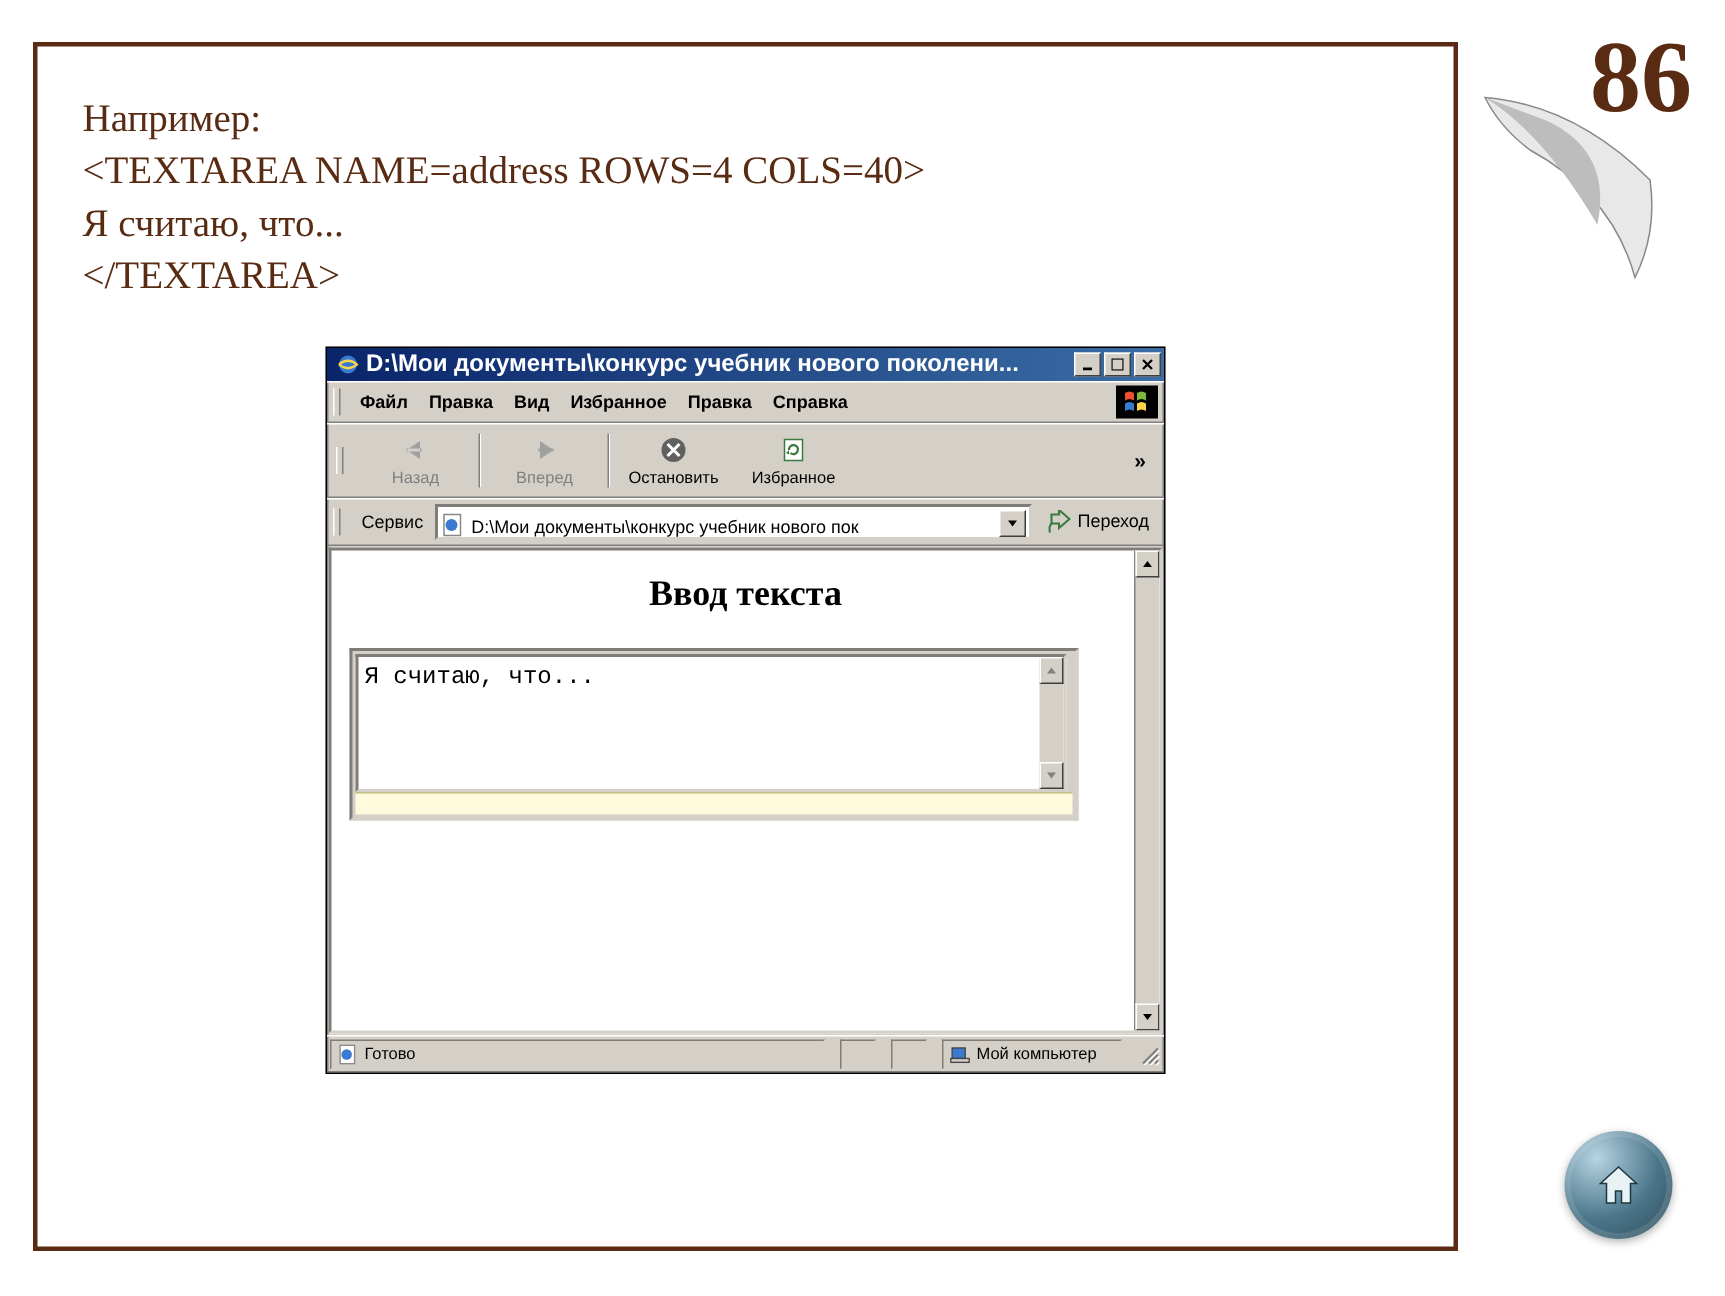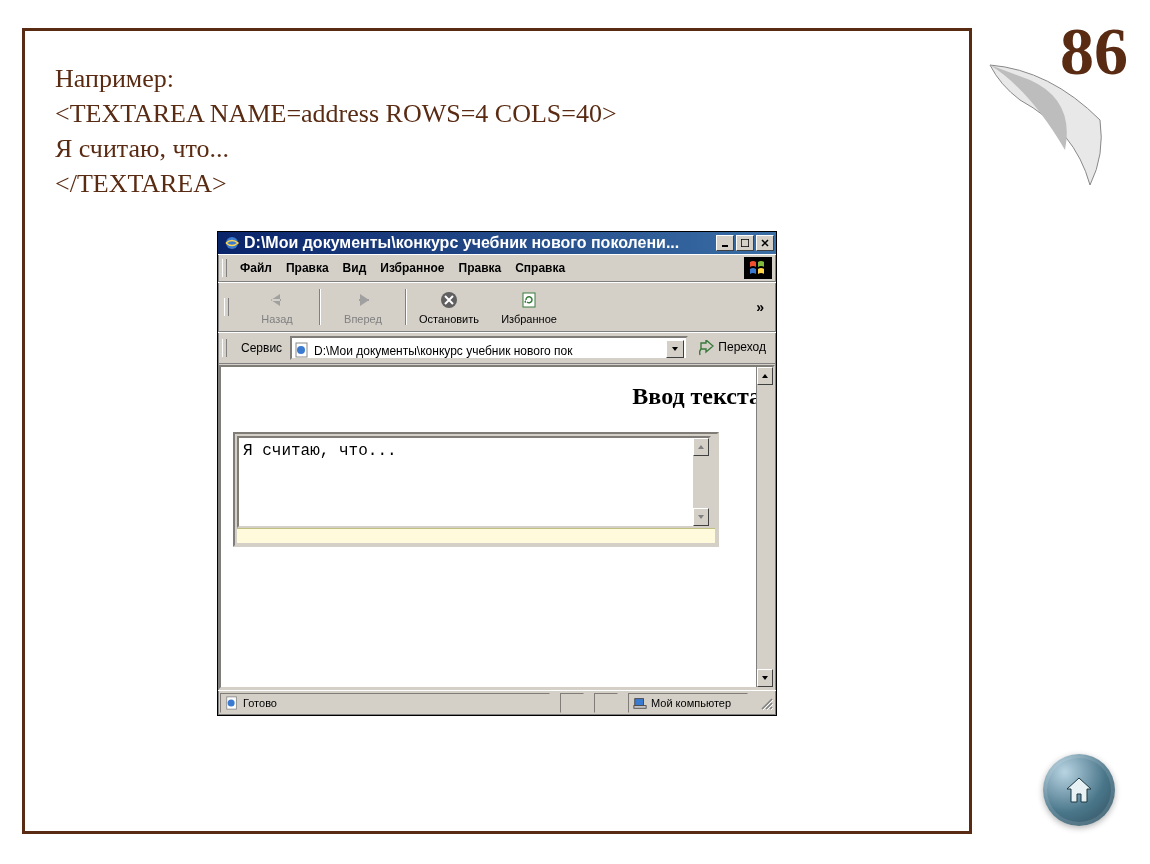--- a/index.html
+++ b/index.html
@@ -204,21 +204,21 @@
     border: 2px inset #d4d0c8;
     height: 320px;
     position: relative;
     overflow: hidden;
     margin: 1px;
   }
   .content-scroll {
     padding: 6px 12px 12px;
   }
   .content-title {
-    text-align: right;
+    text-align: center;
     font-family: "Times New Roman", serif;
     font-size: 24px;
     font-weight: bold;
     margin: 10px 0 22px;
     color: #000;
   }
   .form-textarea {
     width: 470px;
     border: 2px inset #d4d0c8;
     padding: 0;

